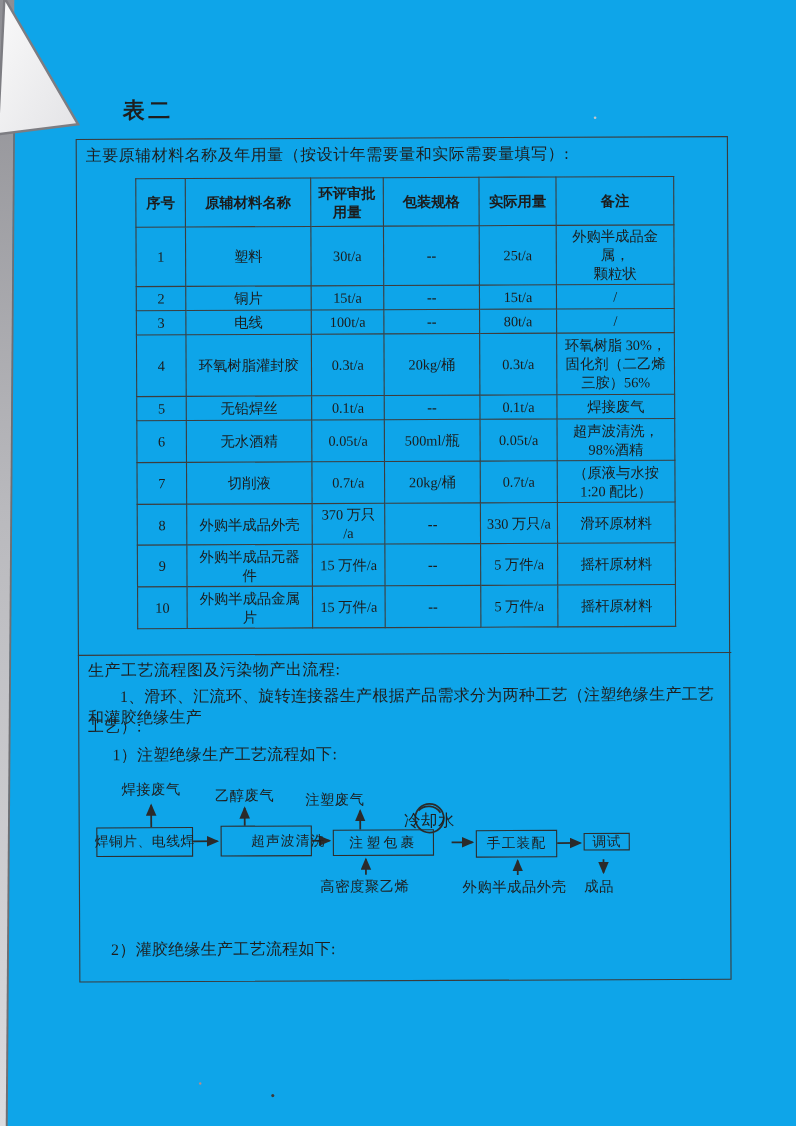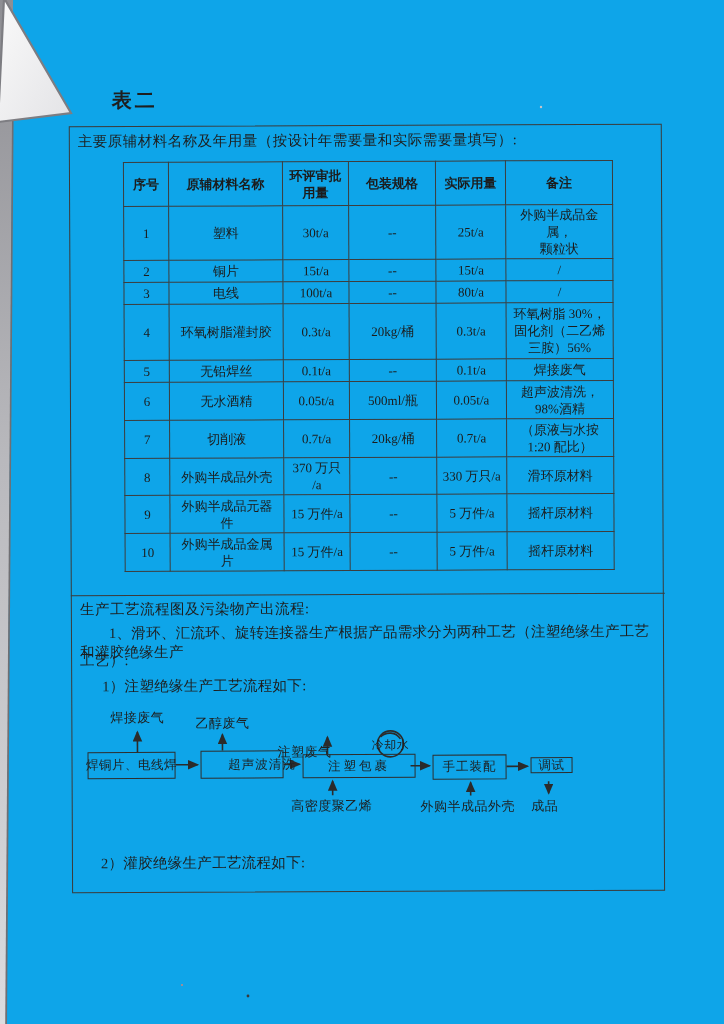--- a/index.html
+++ b/index.html
@@ -33,28 +33,28 @@
   .p2 { top:524px; }
   .item1 { top:550px; left:30px; }
   .item2 { top:727px; left:28px; }
 
   .flowchart { position:absolute; left:0; top:575px; width:593px; height:140px; font-size:13px; }
   .flowchart .fsvg { position:absolute; left:0; top:0; }
   .fbox { position:absolute; border:1.6px solid #2e2e2e; background:rgba(255,255,255,0.0);
           display:flex; align-items:center; justify-content:center; font-size:12.5px; letter-spacing:0.5px; white-space:nowrap; }
   .b1 { left:15px;  top:50px; width:88px;  height:27px; }
   .b2 { left:128px; top:49px; width:83px;  height:28px; letter-spacing:1px;padding-left:40px; }
-  .b3 { left:230px; top:53px; width:113px; height:24px; letter-spacing:3px; }
+  .b3 { left:230px; top:53px; width:92px; height:24px; letter-spacing:3px; }
   .b4 { left:360px; top:54px; width:74px;  height:25px; letter-spacing:1px; }
   .b5 { left:458px; top:57px; width:42px;  height:16px; }
   .flabel { position:absolute; text-align:center; letter-spacing:0.5px; white-space:nowrap; }
   .l-weld   { left:25px;  top:7px;  width:80px; }
   .l-eth    { left:110px; top:13px; width:80px; }
-  .l-inj    { left:192px; top:17px; width:80px;margin-top:25px; }
-  .l-cool   { left:292px; top:36px; width:52px; font-size:12px; }
+  .l-inj    { left:192px; top:17px; width:80px; }
+  .l-cool   { left:292px; top:36px; width:52px; font-size:15px; }
   .l-hdpe   { left:217px; top:96px; width:84px; }
   .l-shell  { left:345px; top:97px; width:100px; }
   .l-prod   { left:452px; top:97px; width:40px; }
 </style>
 </head>
 <body>
 
 <div class="page">
 
   <svg class="scan-artifacts" width="724" height="1024" viewBox="0 0 724 1024">

